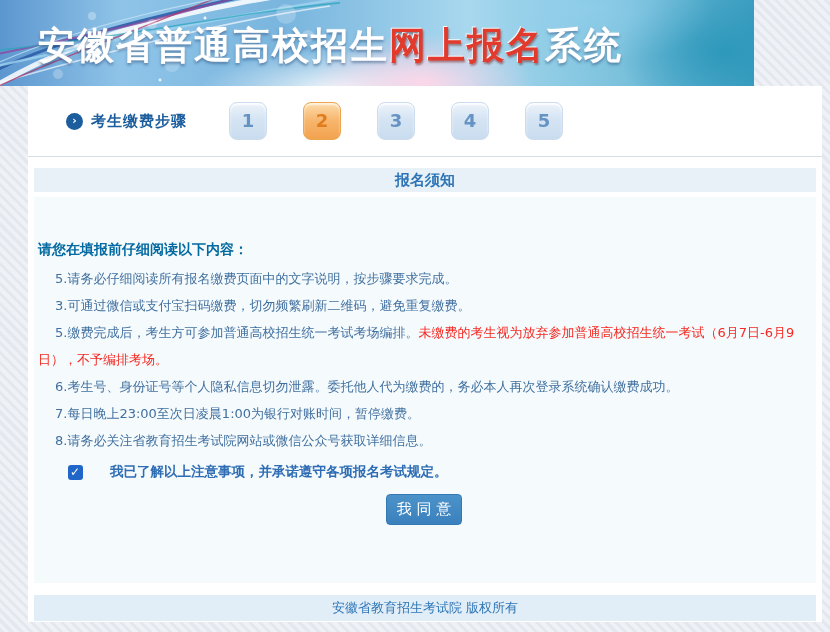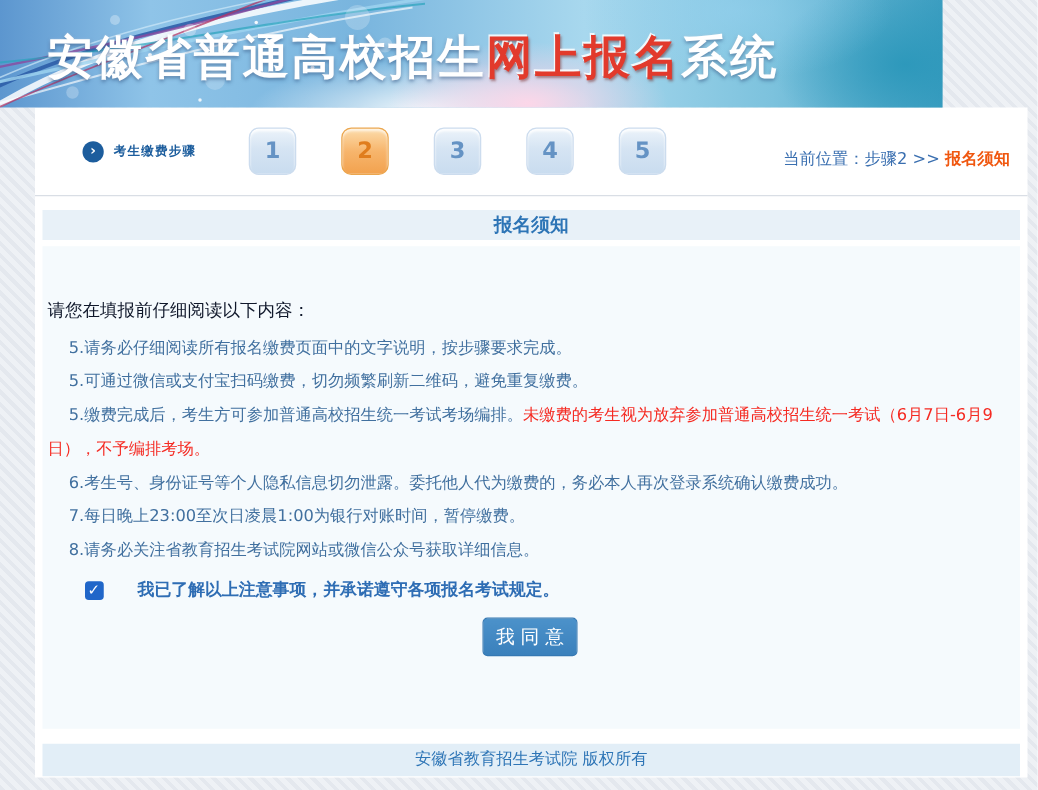--- a/index.html
+++ b/index.html
@@ -37,21 +37,21 @@
   
   .steps-row {
     height:71px; display:flex; align-items:center;
     border-bottom:1px solid #d9dee5; padding:0 10px 0 38px; position:relative;
   }
   .arrow-badge {
     width:17px; height:17px; border-radius:50%; background:#1c5d9d;
     color:#fff; font-size:11px; font-weight:bold; line-height:16px; text-align:center;
     margin-right:8px; flex:0 0 auto;
   }
-  .steps-label { font-size:10px; font-weight:bold; color:#1c5d9d; letter-spacing:1px;text-align:center; }
+  .steps-label { font-size:15px; font-weight:bold; color:#1c5d9d; letter-spacing:1px;text-align:center; }
   .step-squares { display:flex; gap:36px; margin-left:42px; }
   .step-sq {
     width:38px; height:38px; border-radius:8px; text-align:center; line-height:36px;
     font-size:18px; font-weight:bold; color:#6593c4;
     background:linear-gradient(180deg,#ecf3fa 0%, #d5e4f3 45%, #c9dcef 100%);
     border:1px solid #ccdcee;
     box-shadow:inset 0 2px 2px rgba(255,255,255,.9);
   }
   .step-sq.active {
     background:linear-gradient(180deg,#fcdcab 0%, #f7b56c 50%, #f2a24f 100%);
@@ -64,21 +64,21 @@
   .title-bar {
     margin:11px 6px 0 6px; height:24px; background:#e8f1f8;
     text-align:center; line-height:24px;
     font-size:15px; font-weight:bold; color:#2e75b6;
   }
   
   .panel {
     margin:5px 6px 0 6px; height:386px; background:#f5fafd;
     padding:42px 6px 0 4px; font-size:13px; color:#41709f;
   }
-  .intro { font-size:14px; font-weight:normal; color:#0f172a; line-height:20px; }
+  .intro { font-size:14px; font-weight:bold; color:#0369a1; line-height:20px; }
   .notice-list { margin-top:6px; }
   .notice-list p { line-height:27px; text-indent:17px; }
   .red-text { color:#f52a22; }
   
   .agree-row { margin-top:8px; padding-left:30px; display:flex; align-items:center; height:20px;gap:20px; }
   .checkbox {
     width:15px; height:15px; border-radius:3px; background:#2066c9;
     display:inline-block; position:relative; flex:0 0 auto; cursor:pointer;
   }
   .checkbox::after {
@@ -138,34 +138,30 @@
   <div class="steps-row">
     <span class="arrow-badge">›</span>
     <span class="steps-label">考生缴费步骤</span>
     <div class="step-squares">
       <div class="step-sq">1</div>
       <div class="step-sq active">2</div>
       <div class="step-sq">3</div>
       <div class="step-sq">4</div>
       <div class="step-sq">5</div>
     </div>
-    <div class="breadcrumb">
-      <span>当前位置：步骤2 &gt;&gt;</span>
-      <span class="crumb-cur">报名须知</span>
-    </div>
   </div>
 
   <div class="title-bar">报名须知</div>
 
   <div class="panel">
     <div class="intro">请您在填报前仔细阅读以下内容：</div>
 
     <div class="notice-list">
       <p><span>5.请务必仔细阅读所有报名缴费页面中的文字说明，按步骤要求完成。</span><span class="red-text"></span></p>
-      <p><span>5.可通过微信或支付宝扫码缴费，切勿频繁刷新二维码，避免重复缴费。</span><span class="red-text"></span></p>
+      <p><span>3.可通过微信或支付宝扫码缴费，切勿频繁刷新二维码，避免重复缴费。</span><span class="red-text"></span></p>
       <p><span>5.缴费完成后，考生方可参加普通高校招生统一考试考场编排。</span><span class="red-text">未缴费的考生视为放弃参加普通高校招生统一考试（6月7日-6月9日），不予编排考场。</span></p>
       <p><span>6.考生号、身份证号等个人隐私信息切勿泄露。委托他人代为缴费的，务必本人再次登录系统确认缴费成功。</span><span class="red-text"></span></p>
       <p><span>7.每日晚上23:00至次日凌晨1:00为银行对账时间，暂停缴费。</span><span class="red-text"></span></p>
       <p><span>8.请务必关注省教育招生考试院网站或微信公众号获取详细信息。</span><span class="red-text"></span></p>
     </div>
 
     <div class="agree-row">
       <span class="checkbox"></span>
       <span class="agree-label">我已了解以上注意事项，并承诺遵守各项报名考试规定。</span>
     </div>

